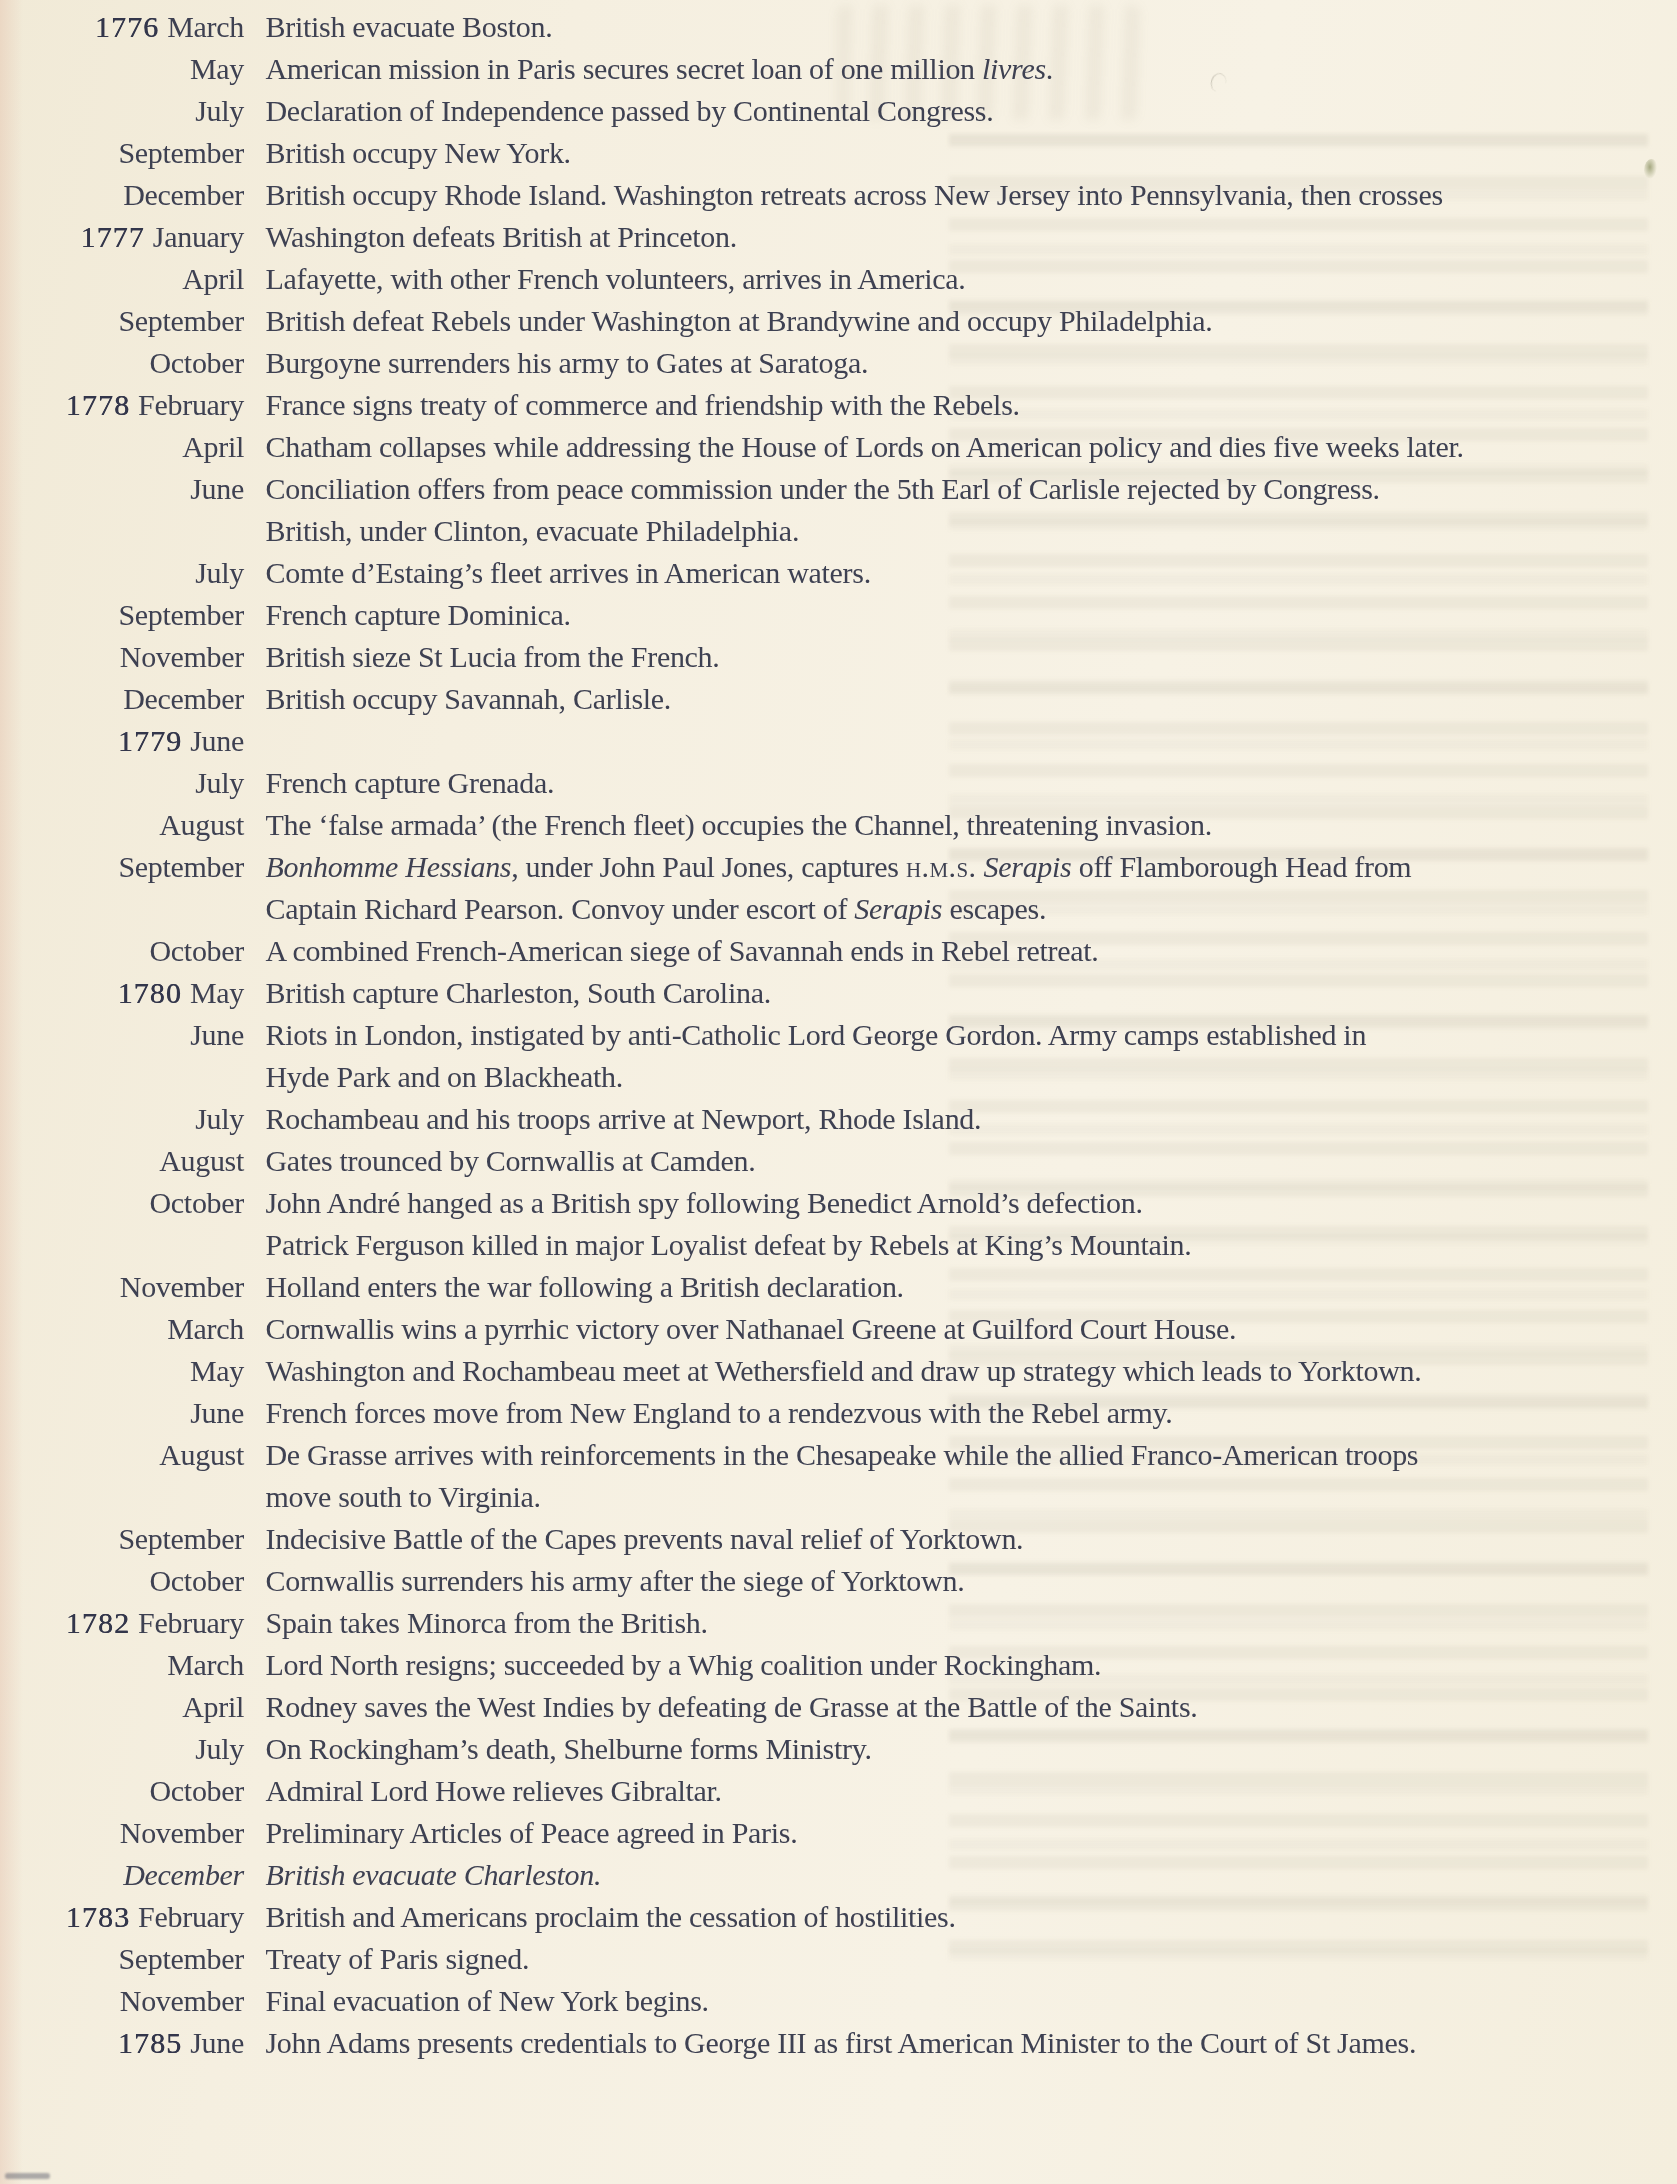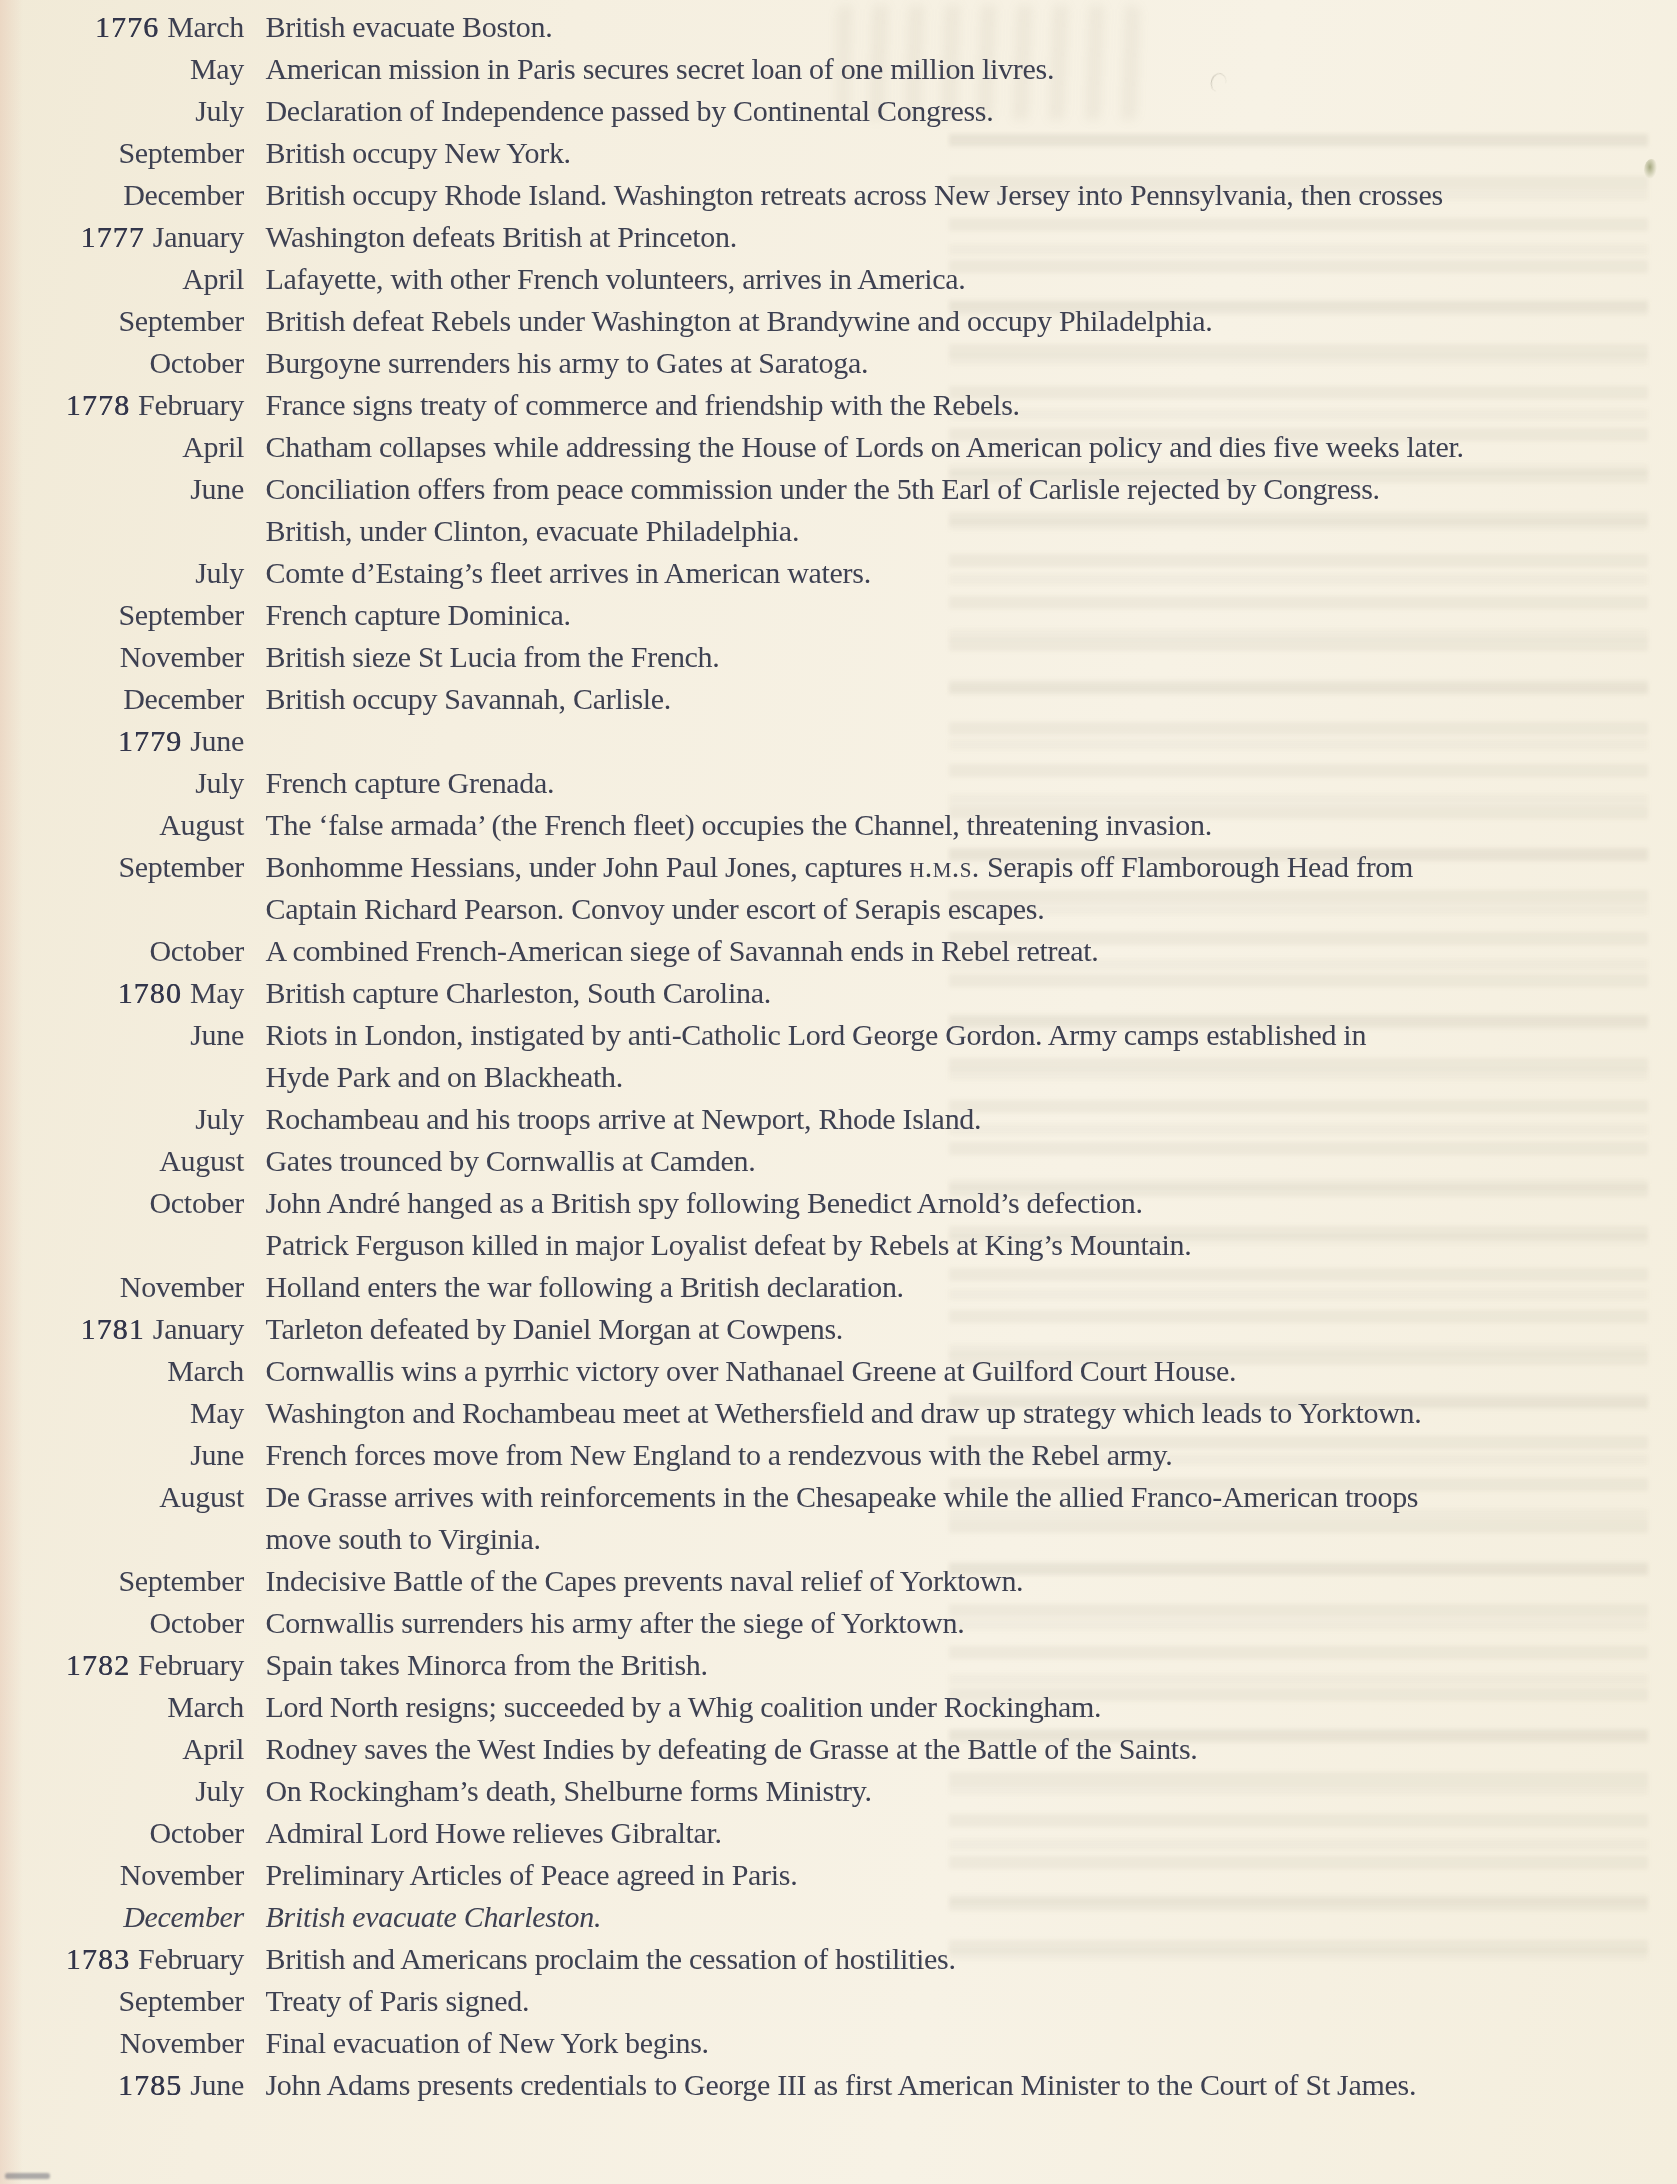--- a/index.html
+++ b/index.html
@@ -64,21 +64,21 @@
   }
   .event{
     padding-left:21.5px;flex:1 1 auto;
   }
   .year{
     color:#33364b;
     letter-spacing:1.1px;
     text-shadow:0.4px 0 0 #33364b;
     margin-right:8px;
   }
-  .it{}
+  .it{font-style:italic;}
   .sc{font-variant:small-caps;text-transform:lowercase;letter-spacing:0.4px;}
   .row.italic .date,.row.italic .event{font-style:italic;}
 </style>
 </head>
 <body>
 
 <div class="page">
   <div class="edge-tint"></div>
   <div class="ghost-title"></div>
   <div class="ghost-lines"></div>
@@ -112,21 +112,20 @@
       <div class="row"><div class="date"></div><div class="event"><span>Captain Richard Pearson. Convoy under escort of </span><span class="it">Serapis</span><span> escapes.</span></div></div>
       <div class="row"><div class="date"><span class="month">October</span></div><div class="event"><span>A combined French-American siege of Savannah ends in Rebel retreat.</span></div></div>
       <div class="row"><div class="date"><span class="year">1780</span><span class="month">May</span></div><div class="event"><span>British capture Charleston, South Carolina.</span></div></div>
       <div class="row"><div class="date"><span class="month">June</span></div><div class="event"><span>Riots in London, instigated by anti-Catholic Lord George Gordon. Army camps established in</span></div></div>
       <div class="row"><div class="date"></div><div class="event"><span>Hyde Park and on Blackheath.</span></div></div>
       <div class="row"><div class="date"><span class="month">July</span></div><div class="event"><span>Rochambeau and his troops arrive at Newport, Rhode Island.</span></div></div>
       <div class="row"><div class="date"><span class="month">August</span></div><div class="event"><span>Gates trounced by Cornwallis at Camden.</span></div></div>
       <div class="row"><div class="date"><span class="month">October</span></div><div class="event"><span>John André hanged as a British spy following Benedict Arnold’s defection.</span></div></div>
       <div class="row"><div class="date"></div><div class="event"><span>Patrick Ferguson killed in major Loyalist defeat by Rebels at King’s Mountain.</span></div></div>
       <div class="row"><div class="date"><span class="month">November</span></div><div class="event"><span>Holland enters the war following a British declaration.</span></div></div>
-      <div class="row"><div class="date"><span class="year">1781</span><span class="month">January</span></div><div class="event"><span>Tarleton defeated by Daniel Morgan at Cowpens.</span></div></div>
       <div class="row"><div class="date"><span class="month">March</span></div><div class="event"><span>Cornwallis wins a pyrrhic victory over Nathanael Greene at Guilford Court House.</span></div></div>
       <div class="row"><div class="date"><span class="month">May</span></div><div class="event"><span>Washington and Rochambeau meet at Wethersfield and draw up strategy which leads to Yorktown.</span></div></div>
       <div class="row"><div class="date"><span class="month">June</span></div><div class="event"><span>French forces move from New England to a rendezvous with the Rebel army.</span></div></div>
       <div class="row"><div class="date"><span class="month">August</span></div><div class="event"><span>De Grasse arrives with reinforcements in the Chesapeake while the allied Franco-American troops</span></div></div>
       <div class="row"><div class="date"></div><div class="event"><span>move south to Virginia.</span></div></div>
       <div class="row"><div class="date"><span class="month">September</span></div><div class="event"><span>Indecisive Battle of the Capes prevents naval relief of Yorktown.</span></div></div>
       <div class="row"><div class="date"><span class="month">October</span></div><div class="event"><span>Cornwallis surrenders his army after the siege of Yorktown.</span></div></div>
       <div class="row"><div class="date"><span class="year">1782</span><span class="month">February</span></div><div class="event"><span>Spain takes Minorca from the British.</span></div></div>
       <div class="row"><div class="date"><span class="month">March</span></div><div class="event"><span>Lord North resigns; succeeded by a Whig coalition under Rockingham.</span></div></div>
       <div class="row"><div class="date"><span class="month">April</span></div><div class="event"><span>Rodney saves the West Indies by defeating de Grasse at the Battle of the Saints.</span></div></div>

